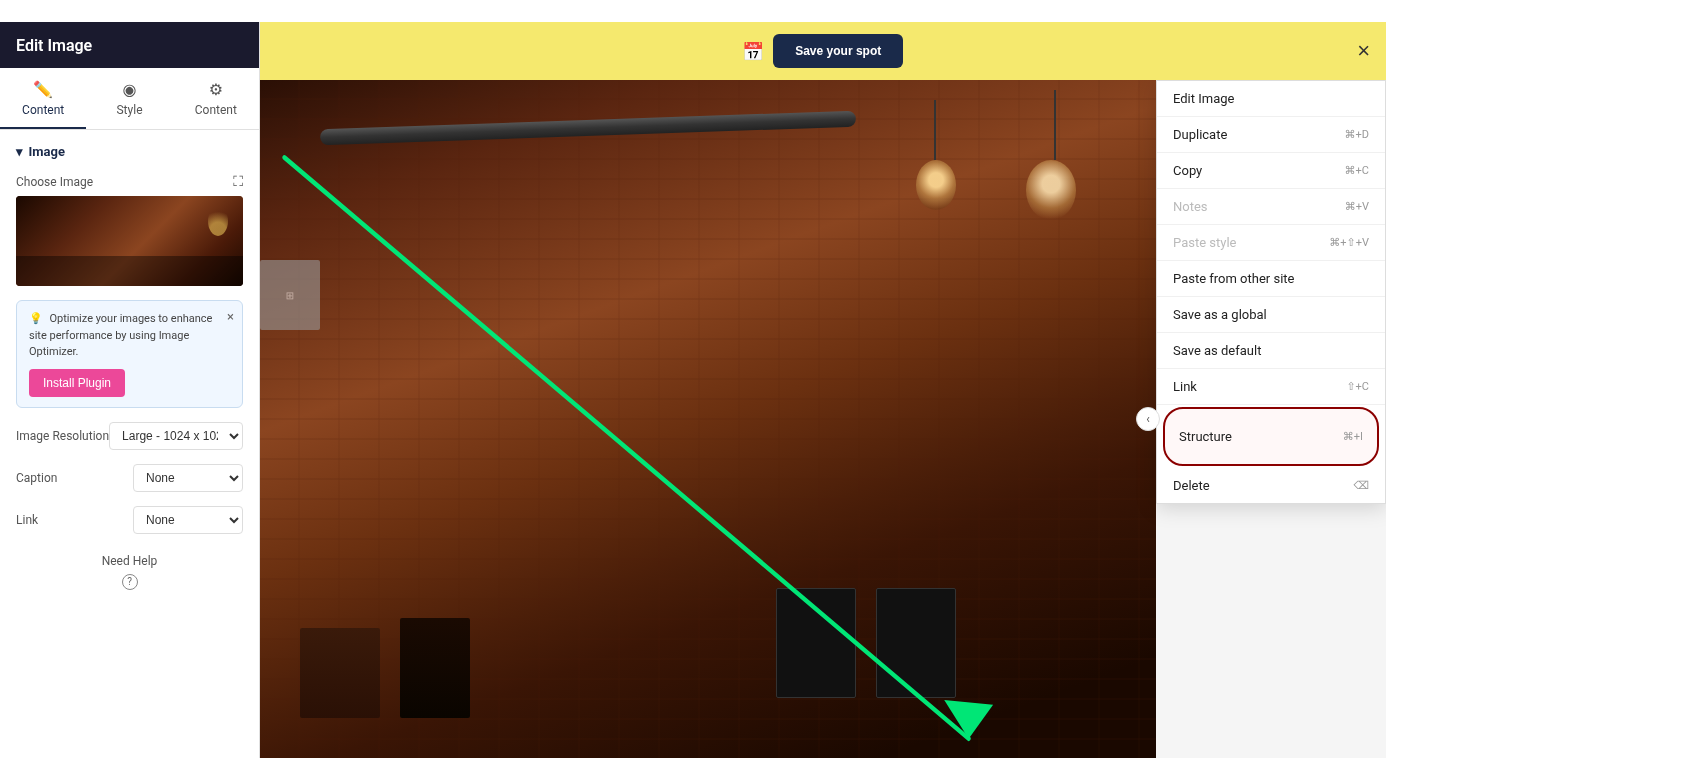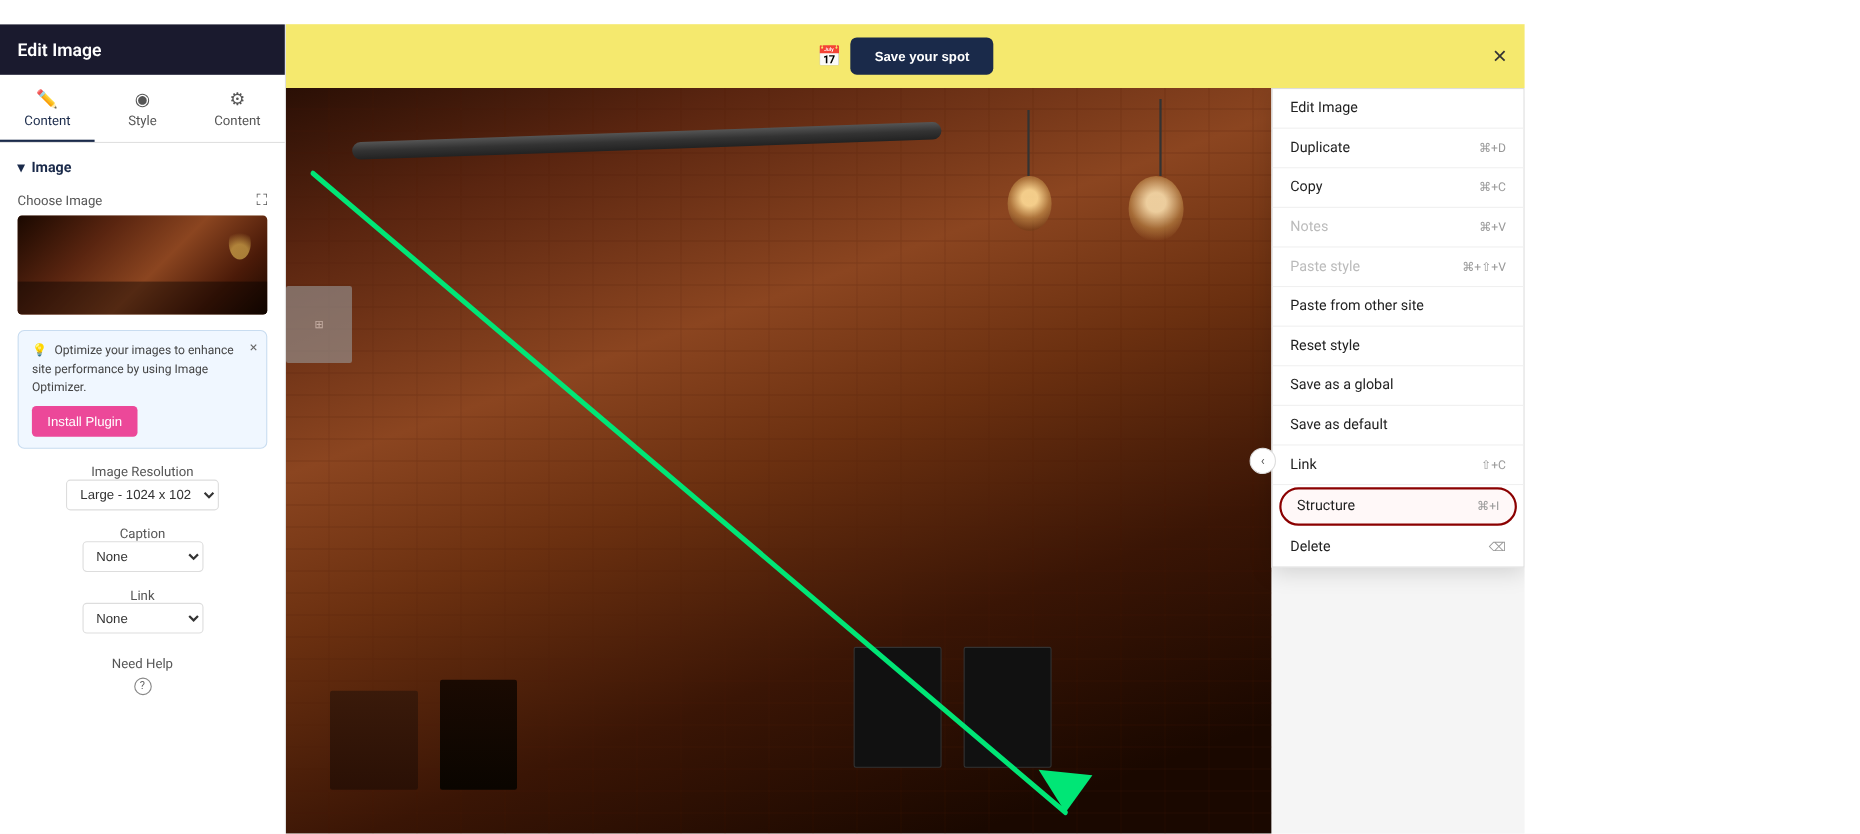--- a/index.html
+++ b/index.html
@@ -101,21 +101,20 @@
       display: flex;
       align-items: center;
       gap: 6px;
     }
 
     .field-row {
       display: flex;
       align-items: center;
       justify-content: space-between;
       margin-bottom: 14px;
-      flex-direction: column;
     }
     .field-label {
       font-size: 12px;
       color: #555;
       flex-shrink: 0;
     }
     .choose-image-label {
       font-size: 12px;
       color: #555;
       margin-bottom: 6px;
@@ -428,41 +427,37 @@
         <div class="context-menu-item disabled">
           <span>Paste style</span>
           <span class="context-menu-shortcut">⌘+⇧+V</span>
         </div>
 
         <div class="context-menu-item">
           <span>Paste from other site</span>
           <span class="context-menu-shortcut"></span>
         </div>
 
-        <div class="context-menu-item">
-          <span>Reset style</span>
-          <span class="context-menu-shortcut"></span>
-        </div>
 
         <div class="context-menu-item">
           <span>Save as a global</span>
           <span class="context-menu-shortcut"></span>
         </div>
 
         <div class="context-menu-item">
           <span>Save as default</span>
           <span class="context-menu-shortcut"></span>
         </div>
 
         <div class="context-menu-item">
           <span>Link</span>
           <span class="context-menu-shortcut">⇧+C</span>
         </div>
 
-        <div class="context-menu-item" style="background:#fff8f8;border:2px solid #8b0000;border-radius:20px;margin:2px 6px;padding:8px 14px;">
+        <div class="context-menu-item" style="background:#fff8f8;border:2px solid #8b0000;border-radius:20px;margin:2px 6px;padding:20px 14px;">
           <span>Structure</span>
           <span class="context-menu-shortcut">⌘+I</span>
         </div>
 
         <div class="context-menu-item">
           <span>Delete</span>
           <span class="context-menu-shortcut">⌫</span>
         </div>
       </div>
 

